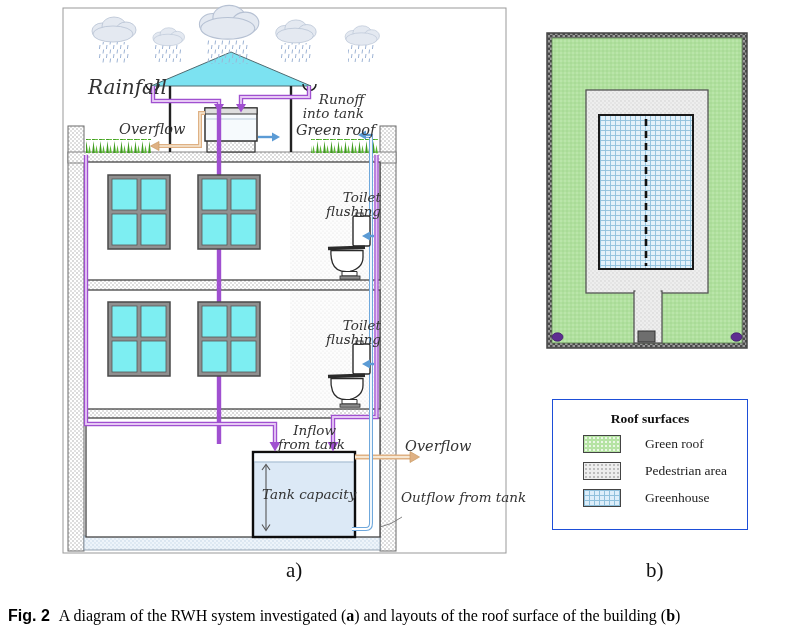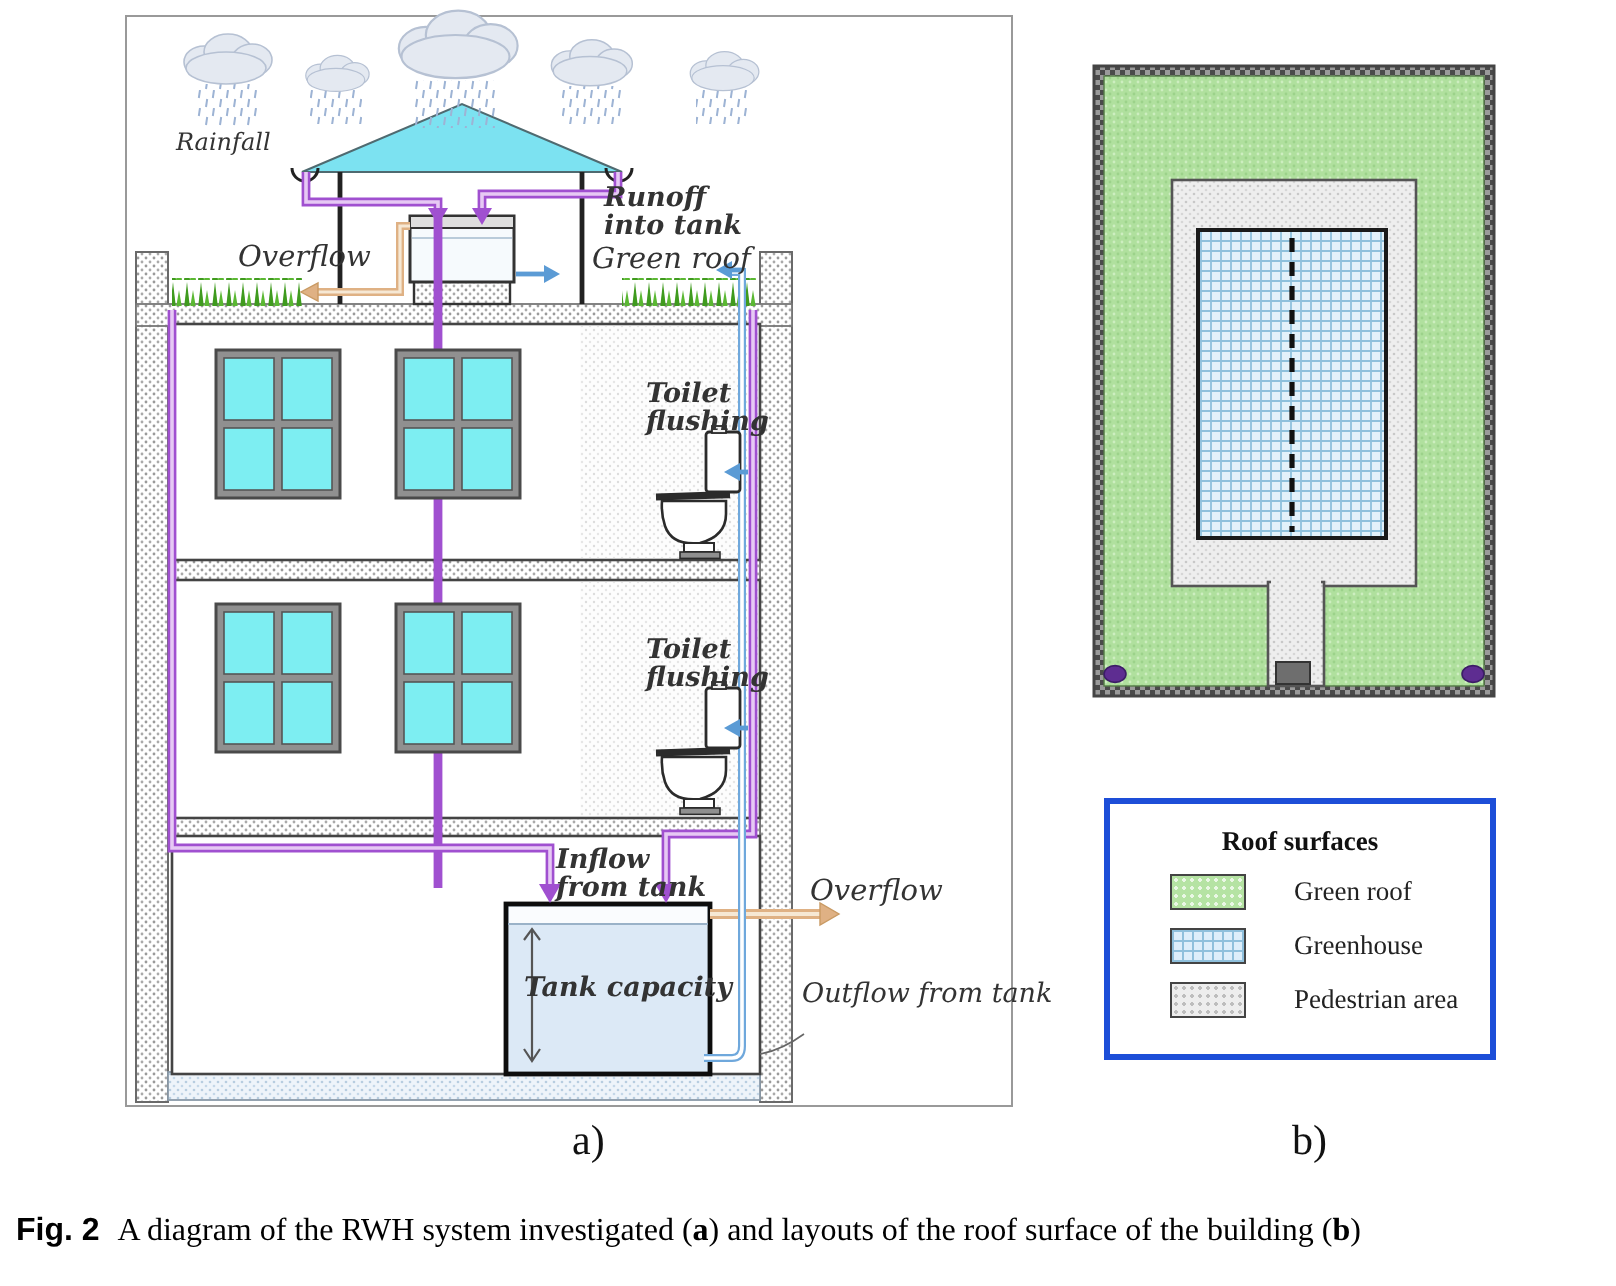--- a/index.html
+++ b/index.html
@@ -1,25 +1,25 @@
 <!DOCTYPE html>
 <html><head>
 <meta charset="utf-8">
 <style>
   html,body{margin:0;padding:0;background:#fff;}
   .page{position:relative;width:808px;height:643px;background:#fff;overflow:hidden;
         font-family:"Liberation Serif",serif;color:#222;}
   .gfx{position:absolute;left:0;top:0;}
   .lbl{position:absolute;font-family:"DejaVu Serif",serif;font-style:italic;
        color:#333;font-size:13.5px;line-height:14px;white-space:pre;}
-  .lbl.c{text-align:left;font-weight:bold;}
+  .lbl.c{text-align:right;}
   .panel-letter{position:absolute;font-family:"Liberation Serif",serif;
        font-size:21px;color:#111;}
   .legend{position:absolute;left:552px;top:399px;width:196px;height:131px;
-       border:3px solid #1d4ed8;background:#fff;box-sizing:border-box;}
+       border:1px solid #1d4ed8;background:#fff;box-sizing:border-box;}
   .legend-title{text-align:center;margin-top:11px;font-weight:bold;
        font-size:13.5px;font-family:"Liberation Serif",serif;color:#111;}
   .legend-row{display:flex;align-items:center;height:20px;margin:7px 0 0 30px;}
   .legend-row:first-of-type{margin-top:17px;}
   .sw{width:38px;height:18px;border:1.5px solid #444;box-sizing:border-box;margin-right:24px;}
   .sw-green{background-color:#b5e3a3;
        background-image:radial-gradient(#ffffffb8 0.8px, transparent 0.9px);
        background-size:4px 4px;}
   .sw-gray{background-color:#ededed;
        background-image:radial-gradient(#bdbdbd 0.8px, transparent 0.9px);
@@ -244,21 +244,21 @@
     <rect x="634" y="291" width="28" height="52" fill="url(#stipGray)" stroke="#555555" stroke-width="1.3"></rect>
     <rect x="635.5" y="289.5" width="25" height="4" fill="url(#stipGray)"></rect>
     <rect x="599" y="115" width="94" height="154" fill="url(#grid)" stroke="#1a1a1a" stroke-width="2"></rect>
     <line x1="646" y1="119" x2="646" y2="266" stroke="#111111" stroke-width="2.6" stroke-dasharray="7,5"></line>
     <rect x="638" y="331" width="17" height="11" fill="#6e6e6e" stroke="#333333" stroke-width="1"></rect>
     <ellipse cx="557.5" cy="337" rx="5.5" ry="4.2" stroke="#3c1d66" stroke-width="0.8" fill="#5e2d91"></ellipse>
     <ellipse cx="736.5" cy="337" rx="5.5" ry="4.2" stroke="#3c1d66" stroke-width="0.8" fill="#5e2d91"></ellipse>
   </g>
 </svg>
 
-<div class="lbl" style="left:88px;top:64px;font-size:12px">Rainfall</div>
+<div class="lbl" style="left:88px;top:80px;font-size:20px">Rainfall</div>
 <div class="lbl c" style="left:302px;top:92px;width:62px">Runoff
 into tank</div>
 <div class="lbl" style="left:119px;top:122px;font-size:14.5px">Overflow</div>
 <div class="lbl" style="left:296px;top:123px;font-size:14.5px">Green roof</div>
 <div class="lbl c" style="left:323px;top:190px;width:58px">Toilet
 flushing</div>
 <div class="lbl c" style="left:323px;top:318px;width:58px">Toilet
 flushing</div>
 <div class="lbl c" style="left:278px;top:423px;width:58px">Inflow
 from tank</div>
@@ -266,27 +266,27 @@
 <div class="lbl c" style="left:262px;top:487px;width:90px">Tank capacity</div>
 <div class="lbl" style="left:401px;top:490px">Outflow from tank</div>
 
 <div class="legend">
   <div class="legend-title">Roof surfaces</div>
   <div class="legend-row">
     <div class="sw sw-green"></div>
     <div class="legend-label">Green roof</div>
   </div>
   <div class="legend-row">
+    <div class="sw sw-gray"></div>
+    <div class="legend-label">Pedestrian area</div>
+  </div>
+  <div class="legend-row">
     <div class="sw sw-grid"></div>
     <div class="legend-label">Greenhouse</div>
   </div>
-  <div class="legend-row">
-    <div class="sw sw-gray"></div>
-    <div class="legend-label">Pedestrian area</div>
-  </div>
 </div>
 
 <div class="panel-letter" style="left:286px;top:558px">a)</div>
 <div class="panel-letter" style="left:646px;top:558px">b)</div>
 
 <div class="caption"><span class="tag">Fig. 2</span><span>A diagram of the RWH system investigated (</span><span class="b">a</span><span>) and layouts of the roof surface of the building (</span><span class="b">b</span><span>)</span></div>
 
 </div>
 
 </body></html>

